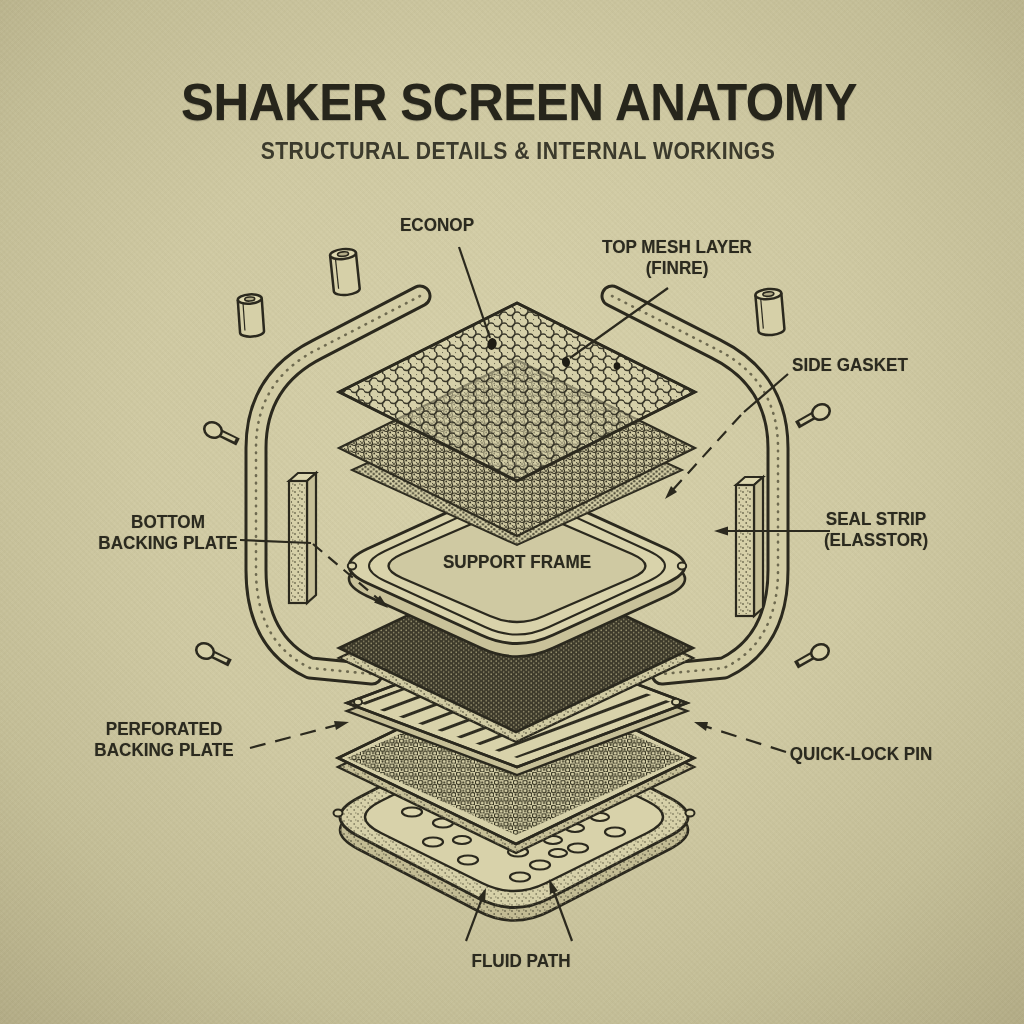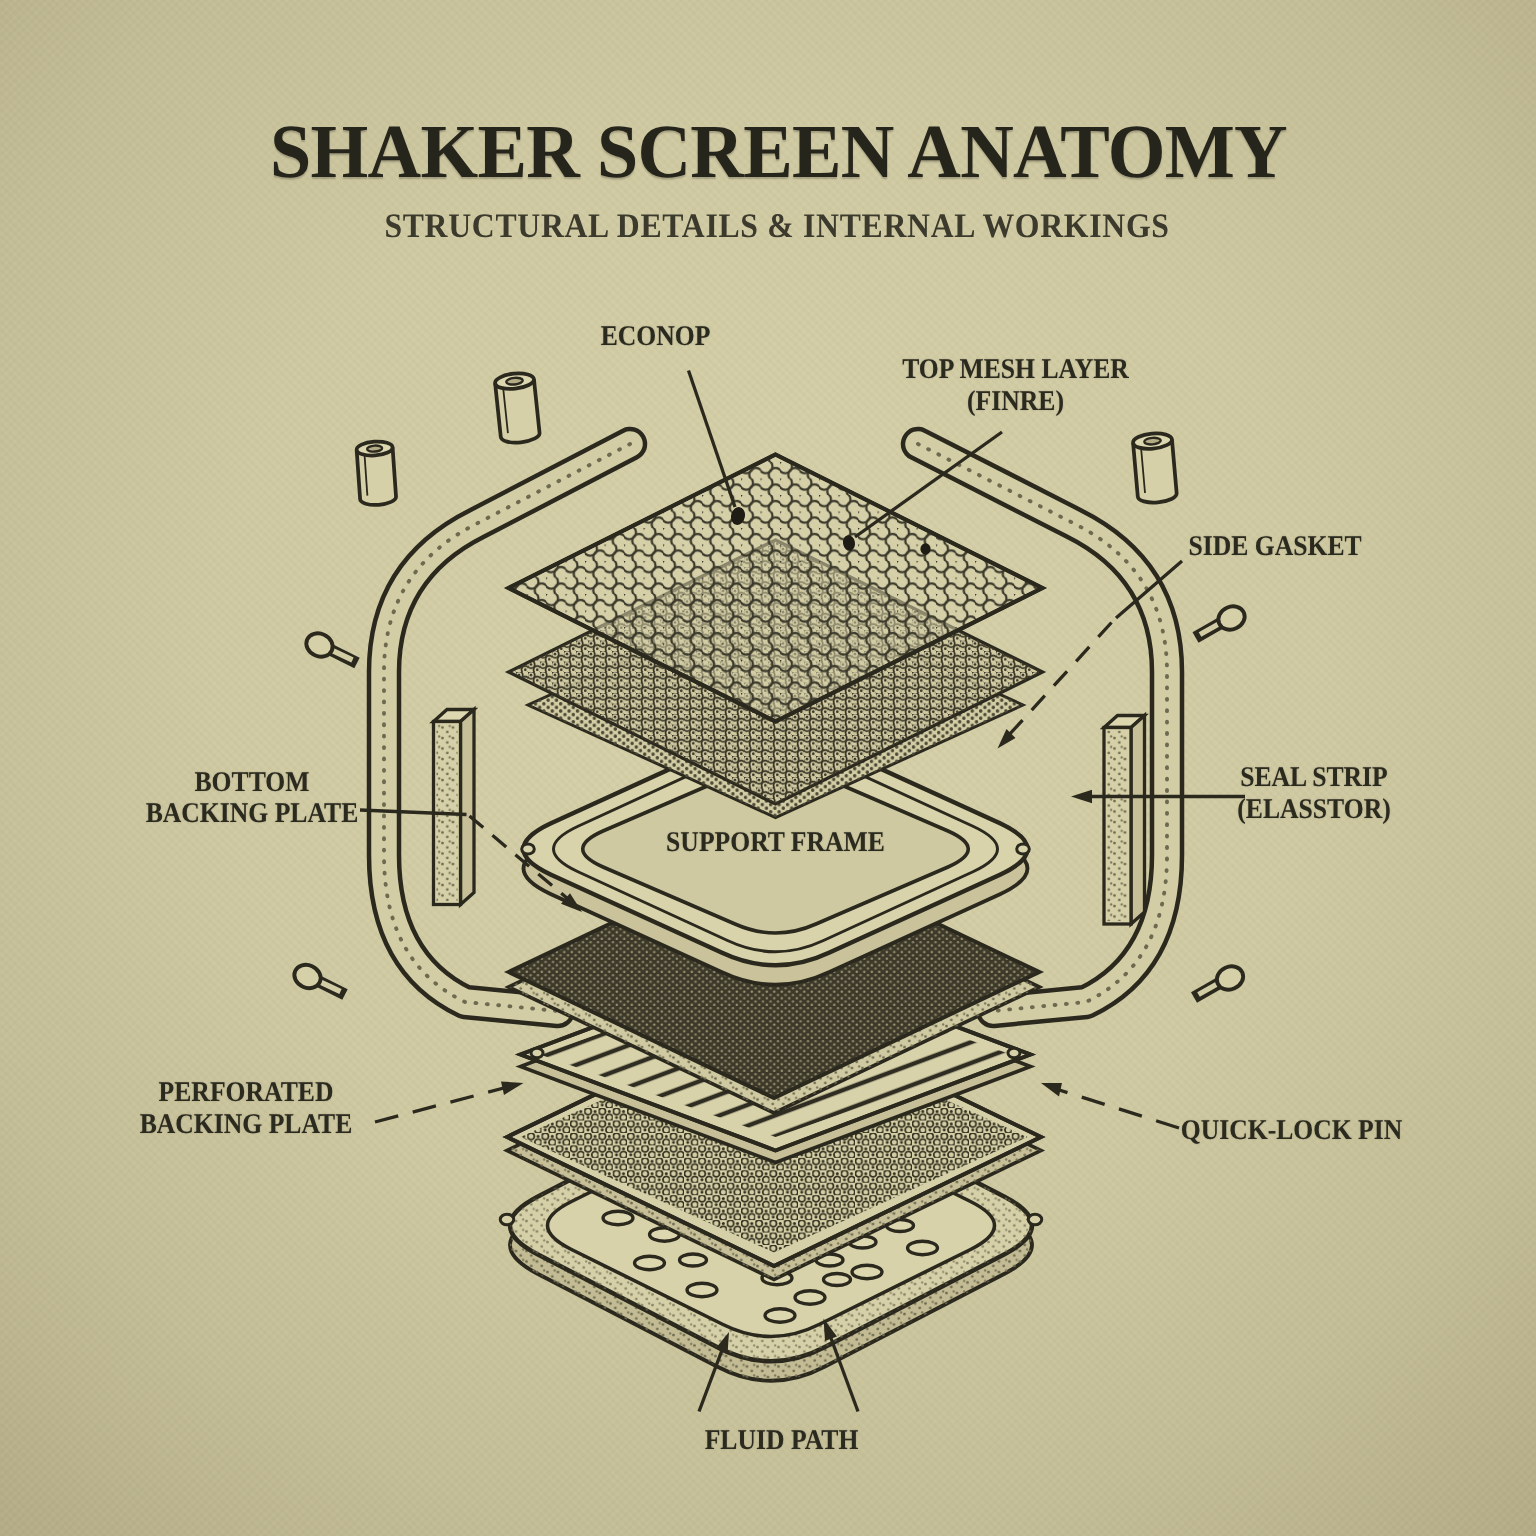--- a/index.html
+++ b/index.html
@@ -1,19 +1,19 @@
 <!DOCTYPE html>
 <html><head>
 <meta charset="utf-8">
 <style>
   html,body{margin:0;padding:0;}
   body{width:1024px;height:1024px;overflow:hidden;}
   #canvas{
     position:relative;width:1024px;height:1024px;
-    font-family:Liberation Serif, serif;
+    font-family:Liberation Sans, sans-serif;
     background:
       repeating-linear-gradient(45deg, rgba(110,105,75,0.035) 0 2px, rgba(0,0,0,0) 2px 4px),
       repeating-linear-gradient(-45deg, rgba(255,255,235,0.04) 0 2px, rgba(0,0,0,0) 2px 4px),
       radial-gradient(circle at 50% 44%, #d7d1aa 0%, #cfc9a2 48%, #c3bd96 76%, #b2ab85 100%);
   }
   svg{position:absolute;left:0;top:0;}
   .lbl{
     position:absolute;
     color:#2b2a1f;
     font-weight:700;

